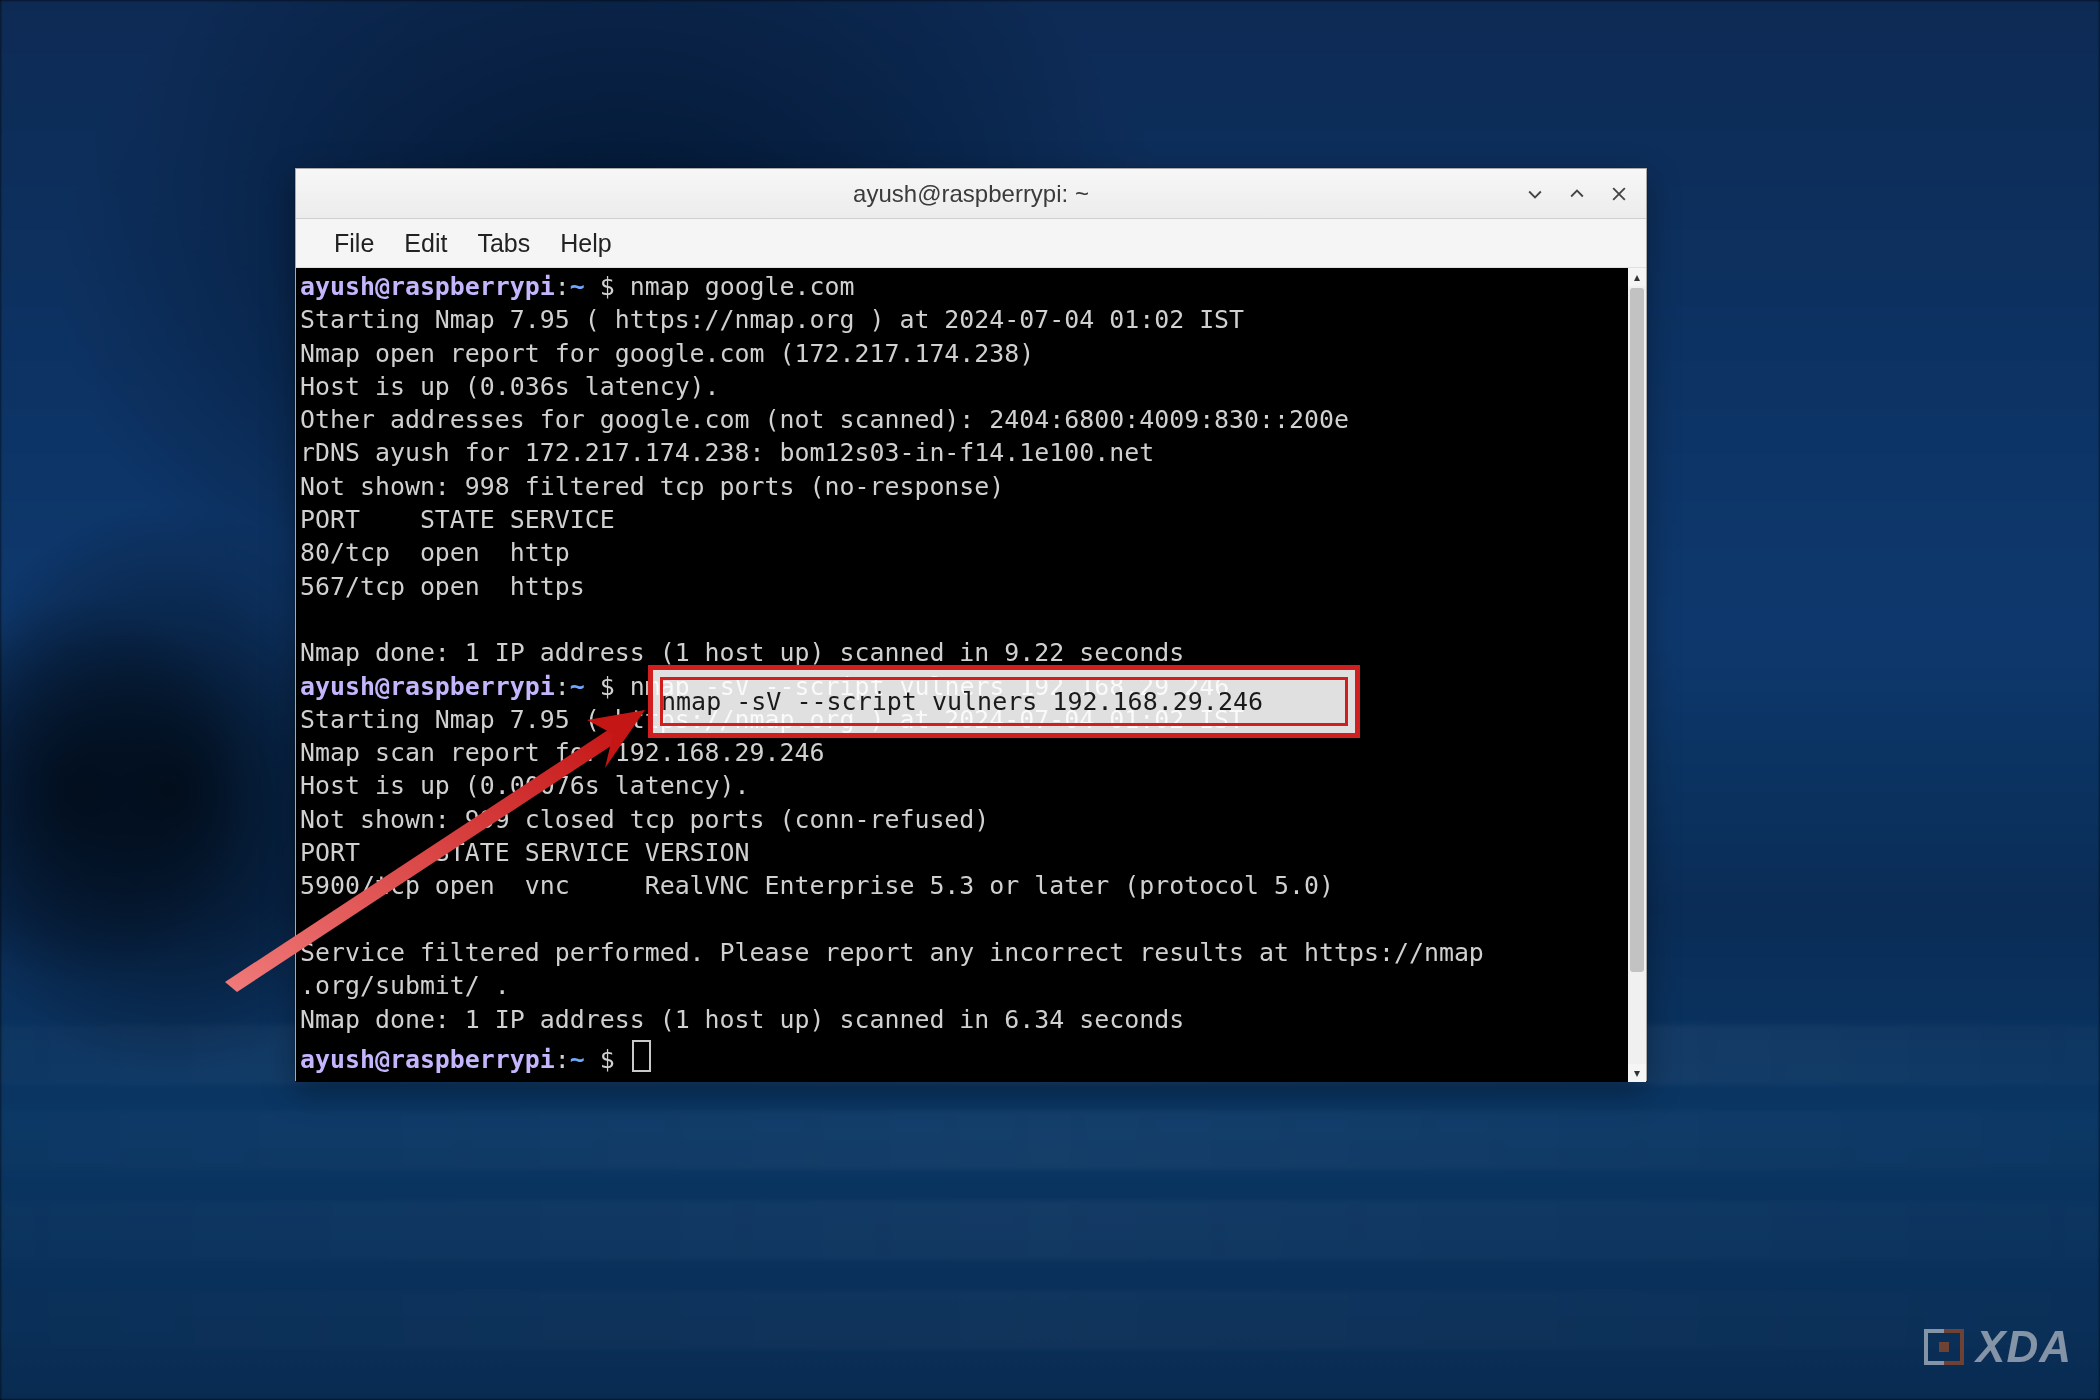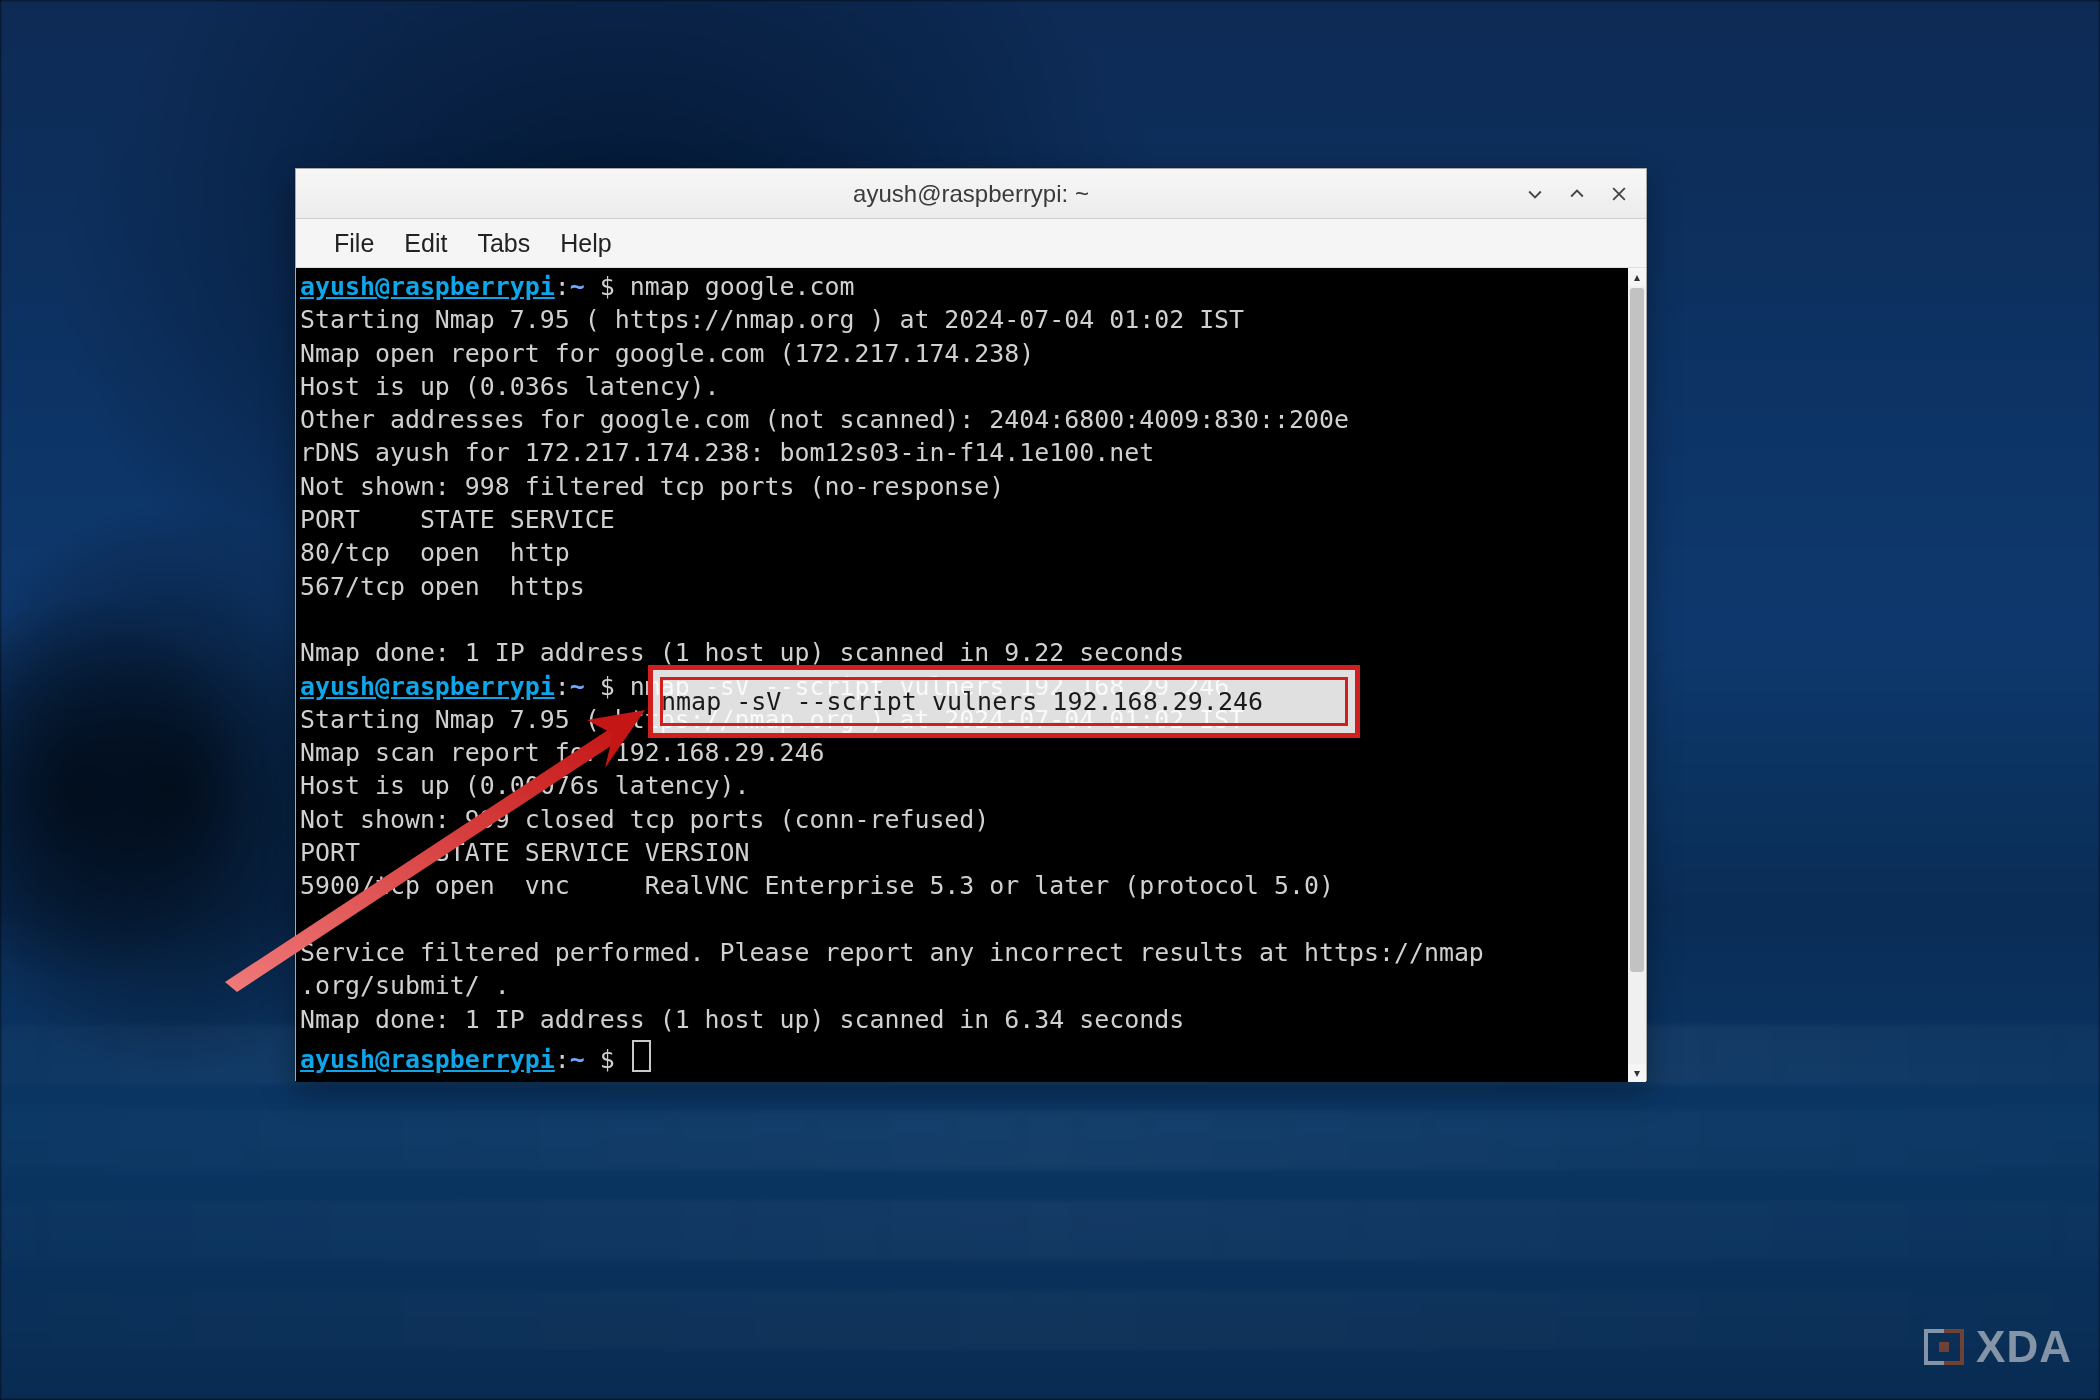--- a/index.html
+++ b/index.html
@@ -128,21 +128,21 @@
     position: absolute;
     left: 0; top: 0; bottom: 0;
     right: 18px;
     padding: 2px 0 0 4px;
     font-family: "DejaVu Sans Mono", "Liberation Mono", Menlo, Consolas, monospace;
     font-size: 24.9px;
     line-height: 33.3px;
     color: #c9c9c9;
     white-space: pre;
   }
-  .g { color: #0ea5e9; font-weight: bold; text-decoration: underline; }
+  .g { color: #c4b5fd; font-weight: bold; }
   .b { color: #6fa9ff; font-weight: bold; }
   .w { color: #d0d0d0; }
   .cursor {
     display: inline-block;
     width: 15px;
     height: 28px;
     border: 2px solid #c9c9c9;
     transform: translateY(4px);
     margin-left: 2px;
   }
@@ -187,20 +187,21 @@
     bottom: 28px;
     color: #e8e8e8;
     opacity: 0.55;
     font-weight: 600;
     font-size: 44px;
     letter-spacing: 1px;
     display: flex;
     align-items: center;
     gap: 12px;
     font-family: Arial, sans-serif;
+    font-style: italic;
   }
   .watermark .logo {
     width: 40px; height: 44px;
     position: relative;
   }
   .watermark .logo::before,
   .watermark .logo::after {
     content: "";
     position: absolute;
     top: 4px; bottom: 4px;

